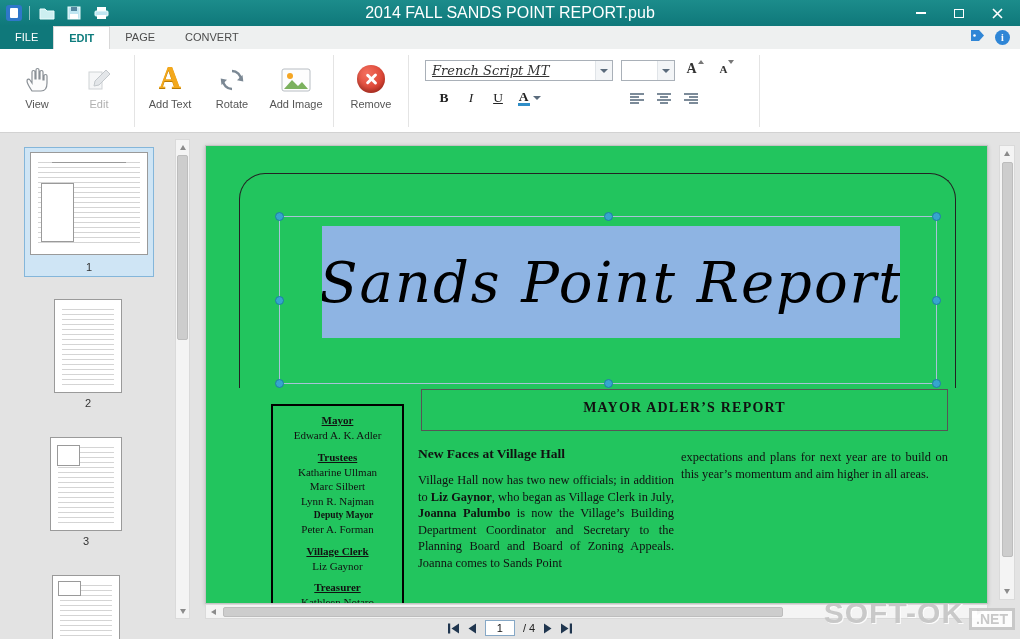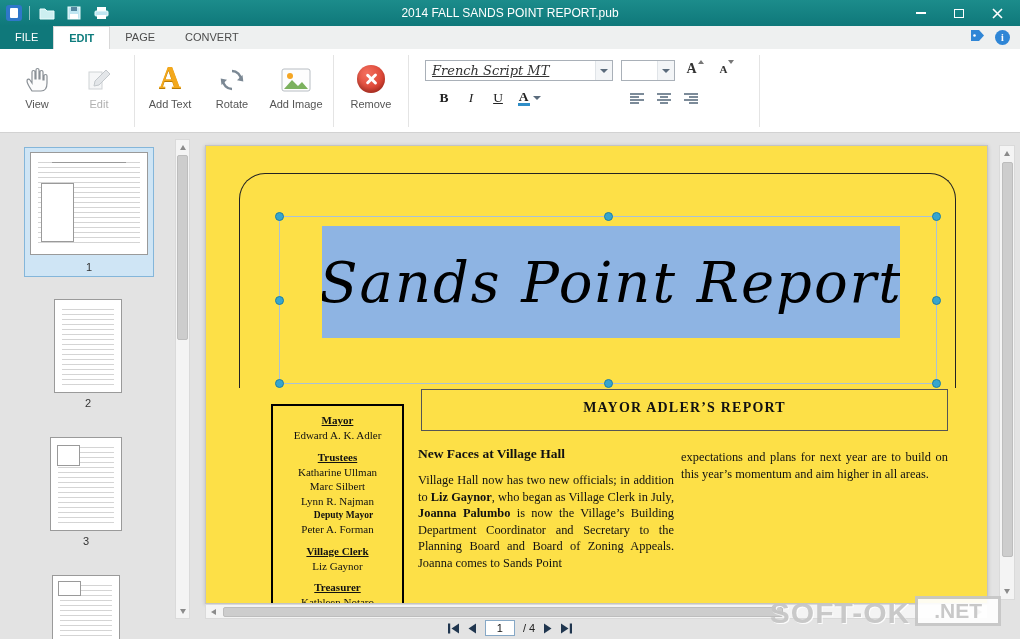--- a/index.html
+++ b/index.html
@@ -6,21 +6,21 @@
   html,body{width:1020px;height:639px;overflow:hidden;background:#e3e3e3;
     font-family:"Liberation Sans",sans-serif;position:relative;}
 
   
   #titlebar{position:absolute;top:0;left:0;right:0;height:26px;z-index:40;
     background:linear-gradient(#1c8c8b,#0f787a);display:flex;align-items:center;padding:0 6px;gap:7px;}
   .appic{width:16px;height:16px;border-radius:3px;background:#2e77c9;position:relative;flex:0 0 auto;}
   .appic::after{content:"";position:absolute;left:4px;top:3px;width:8px;height:10px;background:#fff;border-radius:1px;}
   .tb-sep{width:1px;height:14px;background:rgba(255,255,255,.55);}
   .tb-btn{width:20px;height:20px;display:flex;align-items:center;justify-content:center;}
-  #win-title{position:absolute;left:0;right:0;text-align:center;color:#fff;font-size:12px;pointer-events:none;}
+  #win-title{position:absolute;left:0;right:0;text-align:center;color:#fff;font-size:16px;pointer-events:none;}
   #win-controls{margin-left:auto;display:flex;gap:16px;align-items:center;z-index:2;padding-right:6px;}
   .wc{width:22px;height:18px;display:flex;align-items:center;justify-content:center;}
   .wc-min{width:10px;height:2px;background:#fff;}
   .wc-max{width:10px;height:9px;border:1.5px solid #fff;}
 
   
   #tabrow{position:absolute;top:26px;left:0;right:0;height:23px;background:#eef0f0;z-index:39;display:flex;}
   .tab{height:23px;line-height:23px;padding:0 15px;font-size:11px;color:#4c4c4c;}
   .tab-file{background:#0f787a;color:#fff;}
   .tab-active{background:#fff;color:#0e7c7d;font-weight:bold;border:1px solid #d8d8d8;border-bottom:none;}
@@ -85,21 +85,21 @@
   .vscroll,.hscroll{position:absolute;background:#f4f4f4;border:1px solid #dadada;}
   .sbtn{position:absolute;display:flex;align-items:center;justify-content:center;background:#f4f4f4;}
   .sthumb{position:absolute;background:#cdcdcd;border:1px solid #bdbdbd;border-radius:2px;}
   .tri-up{width:0;height:0;border-left:3.5px solid transparent;border-right:3.5px solid transparent;border-bottom:5px solid #8b8b8b;}
   .tri-down{width:0;height:0;border-left:3.5px solid transparent;border-right:3.5px solid transparent;border-top:5px solid #8b8b8b;}
   .tri-left{width:0;height:0;border-top:3.5px solid transparent;border-bottom:3.5px solid transparent;border-right:5px solid #8b8b8b;}
   .tri-right{width:0;height:0;border-top:3.5px solid transparent;border-bottom:3.5px solid transparent;border-left:5px solid #8b8b8b;}
 
   
   #canvas{position:absolute;left:192px;top:0;right:0;bottom:0;}
-  #page{position:absolute;left:13px;top:12px;width:783px;height:459px;background:#fde047;
+  #page{position:absolute;left:13px;top:12px;width:783px;height:459px;background:#22c55e;
     border:1px solid #c4c4c4;box-shadow:0 1px 4px rgba(0,0,0,.18);overflow:hidden;}
   .deco-frame{position:absolute;left:33px;top:27px;width:717px;height:215px;
     border:1.5px solid #232323;border-bottom:none;border-radius:26px 26px 0 0;}
   #selbox{position:absolute;left:73px;top:70px;width:658px;height:168px;border:1px solid #a9c2d8;}
   .handle{position:absolute;width:9px;height:9px;border-radius:50%;background:#36a5ce;border:1px solid #1f7fa3;}
   .h-tl{left:-5px;top:-5px;} .h-tc{left:calc(50% - 4.5px);top:-5px;} .h-tr{right:-5px;top:-5px;}
   .h-ml{left:-5px;top:calc(50% - 4.5px);} .h-mr{right:-5px;top:calc(50% - 4.5px);}
   .h-bl{left:-5px;bottom:-5px;} .h-bc{left:calc(50% - 4.5px);bottom:-5px;} .h-br{right:-5px;bottom:-5px;}
   #title-hl{position:absolute;left:42px;top:9px;width:578px;height:112px;background:#8eb4e3;
     display:flex;align-items:center;justify-content:center;overflow:hidden;}
@@ -123,25 +123,25 @@
 
   
   #navbar{position:absolute;bottom:2px;left:0;right:0;height:18px;display:flex;align-items:center;
     justify-content:center;gap:8px;z-index:45;}
   .navbtn{display:flex;align-items:center;justify-content:center;}
   #pagebox{width:30px;height:16px;border:1px solid #86a8c6;background:#fff;text-align:center;
     font-size:11px;font-family:"Liberation Sans",sans-serif;color:#111;}
   #pagecount{font-size:11px;color:#222;}
 
   
-  #watermark{position:absolute;right:19px;bottom:9px;z-index:60;display:flex;align-items:flex-start;
+  #watermark{position:absolute;right:5px;bottom:9px;z-index:60;display:flex;align-items:flex-end;
     opacity:.92;pointer-events:none;margin-top:17px;}
   .wm-text{font-weight:bold;font-size:30px;color:#c6c6c6;letter-spacing:1px;text-shadow:1px 1px 0 #fff;}
-  .wm-box{margin-left:5px;border:3px solid #c6c6c6;background:#fff;padding:0 16px;
-    font-weight:bold;font-size:21px;color:#c6c6c6;}
+  .wm-box{margin-left:5px;border:3px solid #c6c6c6;background:#fff;padding:0 4px;
+    font-weight:bold;font-size:14px;color:#c6c6c6;}
 </style>
 </head>
 <body>
 
 <div id="titlebar">
   <span class="appic"></span>
   <span class="tb-sep"></span>
   <span class="tb-btn">
     <svg width="16" height="14">
         <path d="M1 3h5l2 2h7v8H1z" fill="#cdeff0" stroke="#eafcfc" stroke-width="1"></path>

